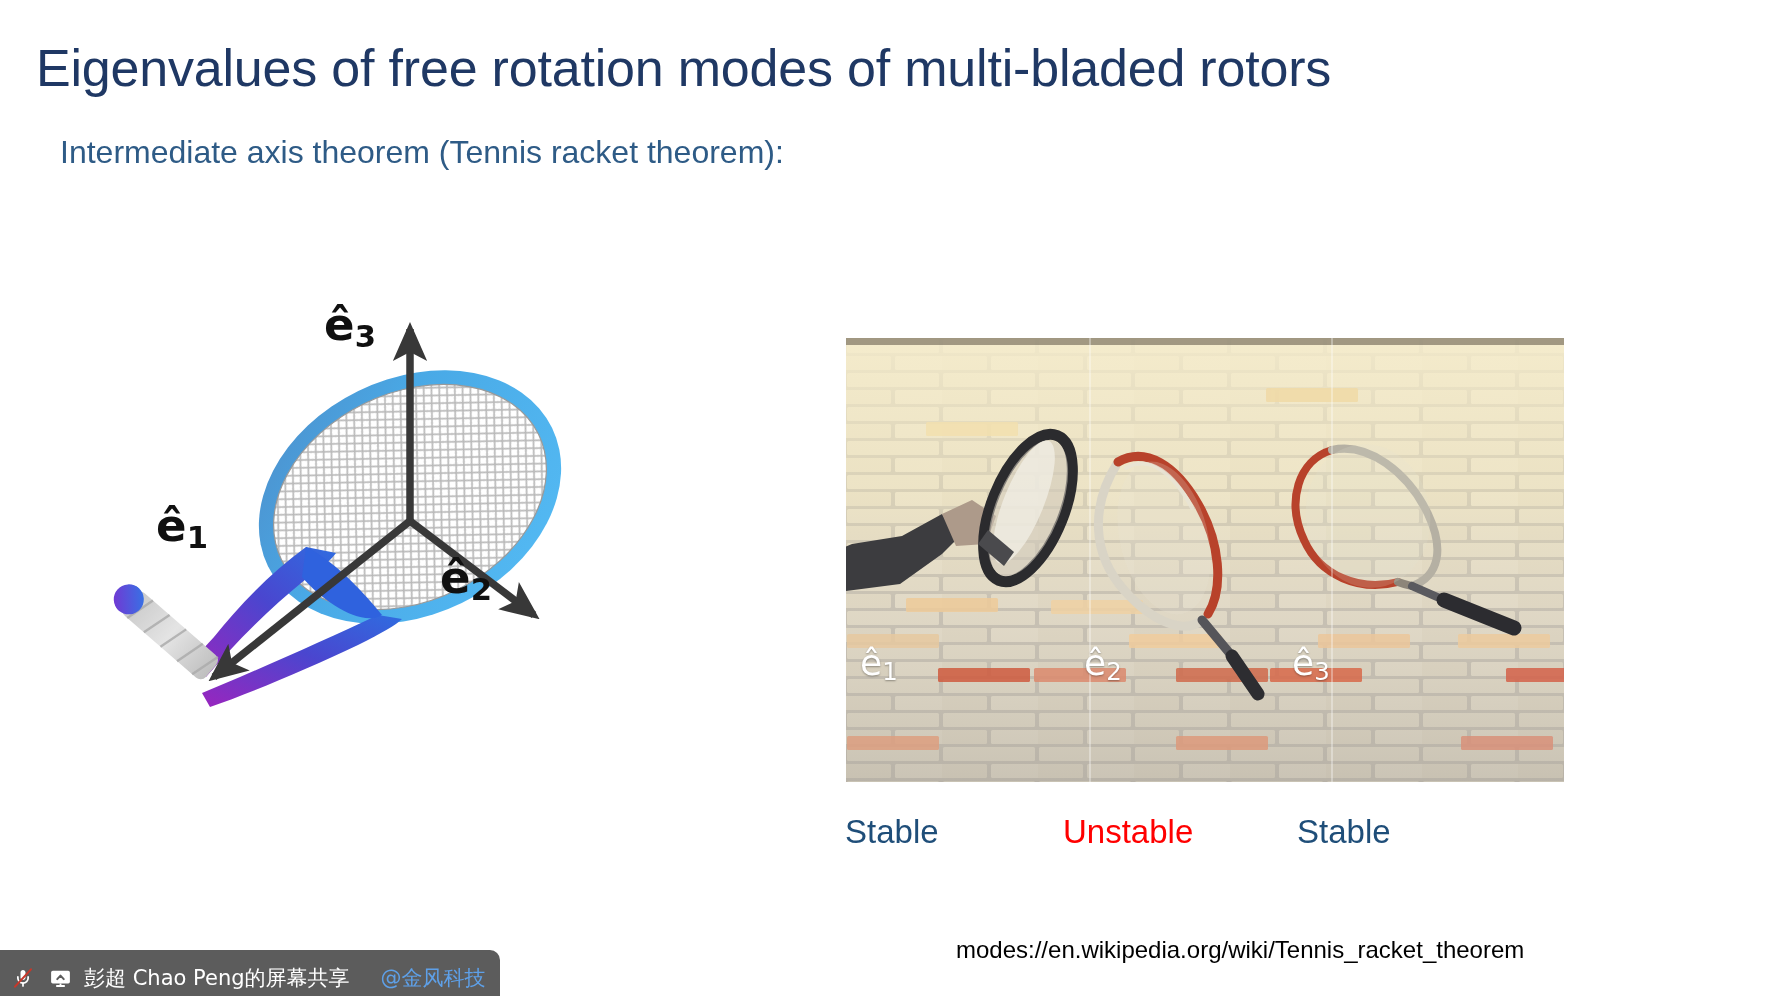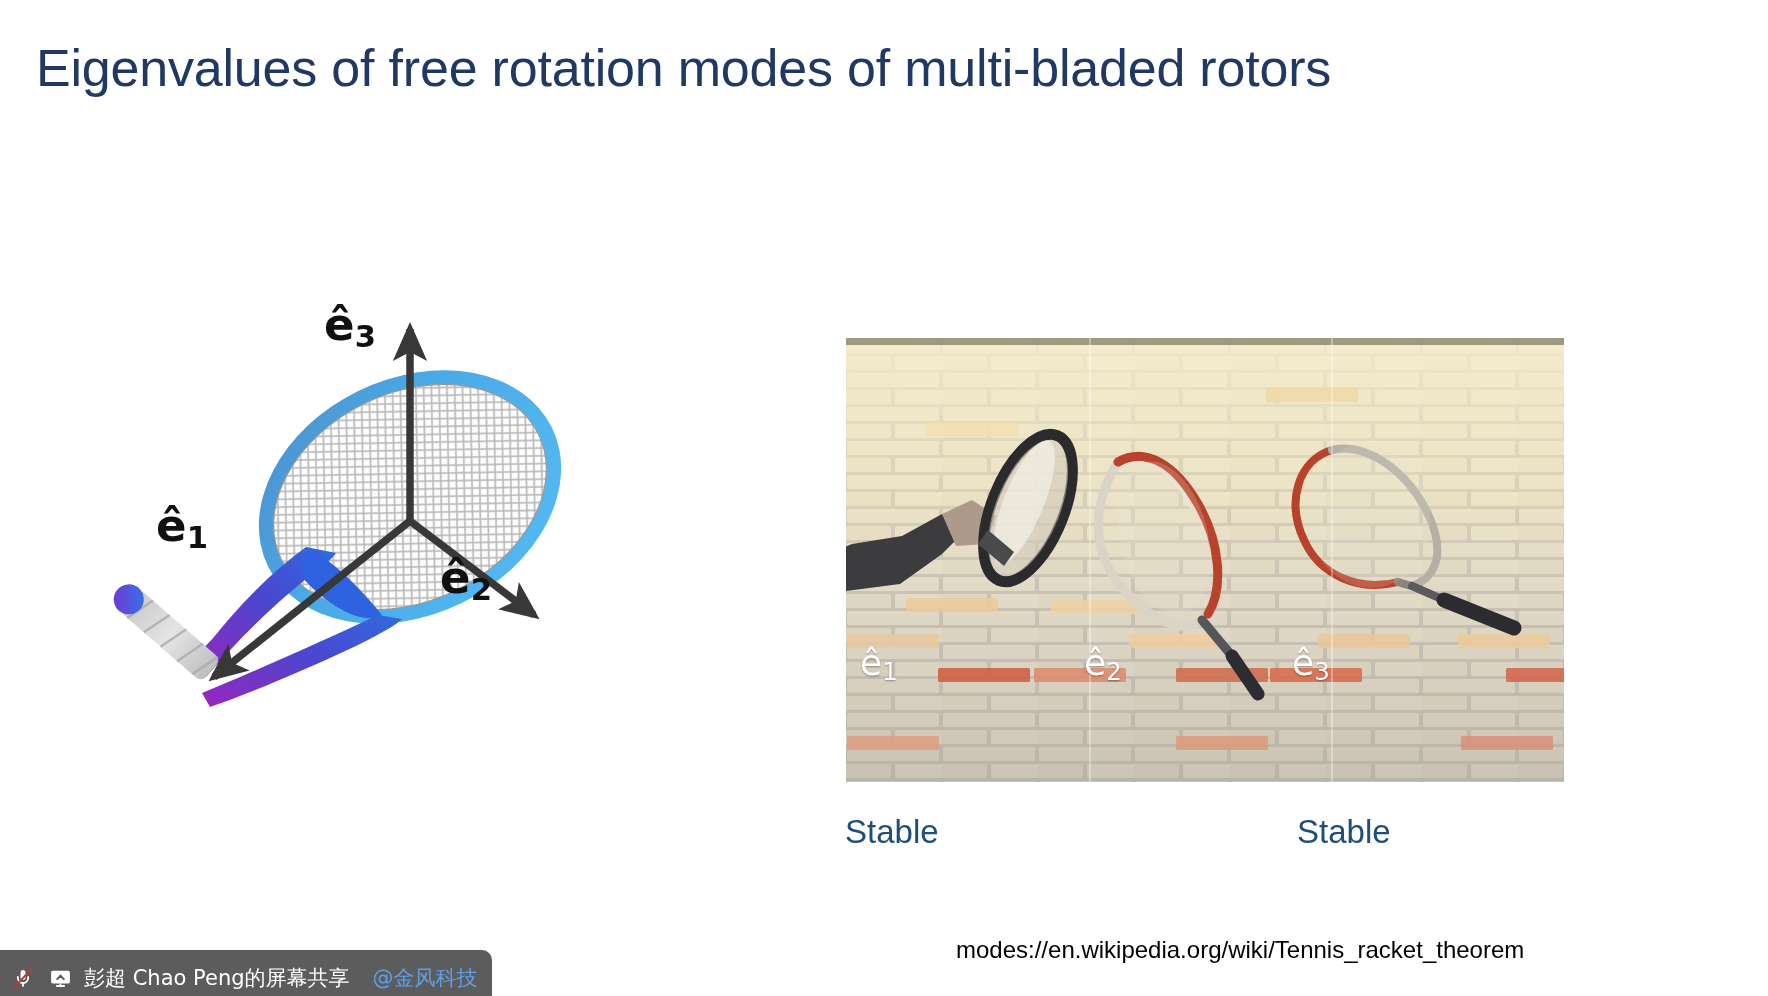--- a/index.html
+++ b/index.html
@@ -161,31 +161,32 @@
     font-size: 21px;
     line-height: 26px;
     white-space: nowrap;
     font-family: "DejaVu Sans", "Liberation Sans", sans-serif;
   }
   #share-org {
     color: #5ea0e8;
     font-size: 21px;
     line-height: 26px;
     white-space: nowrap;
-    margin-left: 12px;
+    margin-left: 20px;
     font-family: "DejaVu Sans", "Liberation Sans", sans-serif;
   }
 </style>
 </head>
 <body>
 
 <div id="slide">
 
   <div id="title">Eigenvalues of free rotation modes of multi-bladed rotors</div>
 
+  <div id="subtitle">Intermediate axis theorem (Tennis racket theorem):</div>
 
   <div id="racket-diagram">
     <svg width="530" height="430" viewBox="0 0 530 430">
       <defs>
 
         <pattern id="strings" width="11" height="11" patternUnits="userSpaceOnUse" patternTransform="rotate(-20)">
           <rect width="11" height="11" fill="#ffffff"></rect>
           <path d="M0 0 L11 11 M11 0 L0 11" stroke="#b9b9b9" stroke-width="1.6"></path>
         </pattern>
 
@@ -346,20 +347,21 @@
         </g>
       </g>
     </svg>
 
     <div class="photo-axis-label" id="ph-e1">ê<span class="sub">1</span></div>
     <div class="photo-axis-label" id="ph-e2">ê<span class="sub">2</span></div>
     <div class="photo-axis-label" id="ph-e3">ê<span class="sub">3</span></div>
   </div>
 
   <div class="caption" id="cap-0">Stable</div>
+  <div class="caption" id="cap-1">Unstable</div>
   <div class="caption" id="cap-2">Stable</div>
 
   <div id="source-url">modes://en.wikipedia.org/wiki/Tennis_racket_theorem</div>
 
   <div id="share-bar">
     <span class="icon-box">
       <svg width="22" height="22" viewBox="0 0 24 24" aria-hidden="true">
         <path d="M12 3.2c-1.5 0-2.7 1.2-2.7 2.7v5.6c0 1.5 1.2 2.7 2.7 2.7s2.7-1.2 2.7-2.7V5.9c0-1.5-1.2-2.7-2.7-2.7z" fill="#ffffff"></path>
         <path d="M6.4 10.9v1.1c0 3.1 2.5 5.6 5.6 5.6s5.6-2.5 5.6-5.6v-1.1" fill="none" stroke="#ffffff" stroke-width="1.9" stroke-linecap="round"></path>
         <path d="M12 17.6v3.1" stroke="#ffffff" stroke-width="1.9" stroke-linecap="round"></path>

